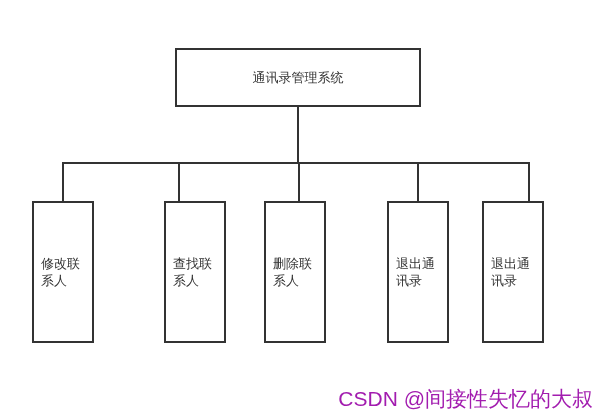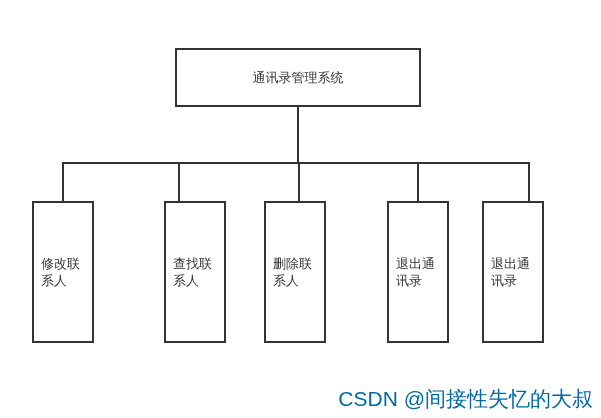--- a/index.html
+++ b/index.html
@@ -64,21 +64,21 @@
   #drop-1 { left: 178px; }
   #drop-2 { left: 298px; }
   #drop-3 { left: 417px; }
   #drop-4 { left: 528px; }
 
   .watermark {
     position: absolute;
     right: 8px;
     top: 385px;
     font-size: 21px;
-    color: #0369a1;
+    color: #a21caf;
     text-shadow: 1px 1px 1px #ffffff;
     white-space: nowrap;
   }
 </style>
 </head>
 <body>
 
 <div class="canvas">
 
   <div class="line v-line" id="trunk"></div>

